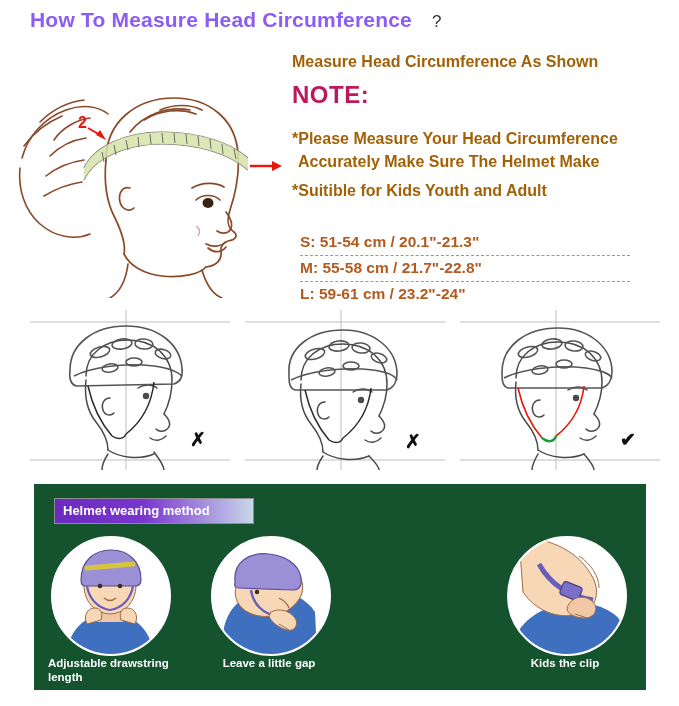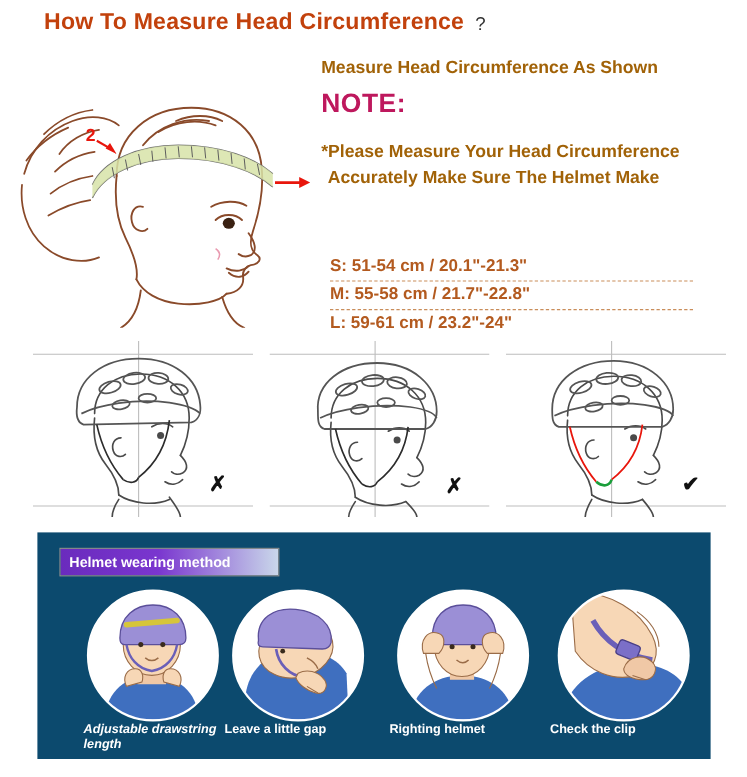--- a/index.html
+++ b/index.html
@@ -17,25 +17,25 @@
 
   
   #title-bar {
     position: absolute;
     left: 0; top: 0;
     width: 679px;
     height: 44px;
   }
   #page-title {
     position: absolute;
-    left: 40px;
+    left: 30px;
     top: 8px;
     font-size: 21px;
     font-weight: bold;
-    color: #c2410c;
+    color: #8b5cf6;
     letter-spacing: .2px;
     white-space: nowrap;
   }
   #title-qmark {
     position: absolute;
     left: 432px;
     top: 12px;
     font-size: 17px;
     color: #333;
   }
@@ -107,21 +107,21 @@
     height: 160px;
   }
 
   
   #bottom-panel {
     position: absolute;
     left: 34px;
     top: 484px;
     width: 612px;
     height: 206px;
-    background: #0c4a6e;
+    background: #14532d;
   }
   #method-banner {
     position: absolute;
     left: 20px;
     top: 14px;
     width: 200px;
     height: 26px;
     background: linear-gradient(90deg, #6a2bbd 0%, #7a36cf 45%, #c9d7ea 100%);
     border: 1px solid #8e8e8e;
     box-sizing: border-box;
@@ -153,21 +153,21 @@
     overflow: hidden;
   }
   .step .caption {
     position: absolute;
     left: 0;
     top: 120px;
     width: 130px;
     color: #ffffff;
     font-size: 11.5px;
     font-weight: bold;
-    text-align: left;
+    text-align: center;
     line-height: 14px;
   }
   .step .caption.left-align {
     text-align: left;
     left: 4px;
   }
 </style>
 </head>
 <body>
 
@@ -250,20 +250,21 @@
   </svg>
   <span style="position:absolute;left:0;top:0;width:0;height:0;overflow:hidden">1</span>
   <span style="position:absolute;left:0;top:0;width:0;height:0;overflow:hidden">2</span>
 </div>
 
 <div id="right-col">
   <div class="blue-line">Measure Head Circumference As Shown</div>
   <div id="note-heading">NOTE:</div>
   <div class="blue-line" id="note-1">*Please Measure Your Head Circumference</div>
   <div class="blue-line" id="note-2">Accurately  Make Sure The Helmet Make</div>
+  <div class="blue-line" id="note-3">*Suitible for Kids Youth and Adult</div>
 </div>
 
 <div id="size-table">
   <div class="size-row dashed">S: 51-54 cm / 20.1"-21.3"</div>
   <div class="size-row dashed">M: 55-58 cm / 21.7"-22.8"</div>
   <div class="size-row">L: 59-61 cm / 23.2"-24"</div>
 </div>
 
 <div id="helmet-row">
 
@@ -394,21 +395,21 @@
     <span style="position:absolute;left:0;top:0;width:0;height:0;overflow:hidden">✔</span>
   </div>
 </div>
 
 <div id="bottom-panel">
 
   <div id="method-banner">
     <span>Helmet wearing method</span>
   </div>
 
-  <div class="step" style="left:38px;font-style:italic;">
+  <div class="step" style="left:10px;">
     <div class="circle-wrap">
       <svg width="116" height="116" viewBox="0 0 116 116" xmlns="http://www.w3.org/2000/svg">
         <rect x="0" y="0" width="116" height="116" fill="#ffffff"></rect>
 
         <path d="M14 116 C 16 90, 34 76, 56 76 C 80 76, 98 90, 100 116 Z" fill="#3f6fbf"></path>
 
         <path d="M44 70 h26 v14 h-26 z" fill="#f0c8a6"></path>
 
         <ellipse cx="57" cy="48" rx="26" ry="28" fill="#f7d7b6" stroke="#9a6c48" stroke-width="1"></ellipse>
 
@@ -442,53 +443,33 @@
         <path d="M66 60 q8 4 10 10" fill="none" stroke="#9a6c48" stroke-width="1.3"></path>
 
         <path d="M38 52 C 40 66, 50 76, 64 78" fill="none" stroke="#6a5fb8" stroke-width="2.4"></path>
         <path d="M58 74 C 66 70, 76 72, 82 80 C 86 86, 82 94, 74 92 C 66 90, 58 84, 56 78 Z" fill="#f7d7b6" stroke="#9a6c48" stroke-width="1"></path>
         <path d="M66 86 l 10 6" stroke="#9a6c48" stroke-width="1"></path>
       </svg>
     </div>
     <div class="caption">Leave a little gap</div>
   </div>
 
-  <div class="step" style="left:320px;">
-    <div class="circle-wrap">
-      <svg width="116" height="116" viewBox="0 0 116 116" xmlns="http://www.w3.org/2000/svg">
-        <rect x="0" y="0" width="116" height="116" fill="#ffffff"></rect>
-        <path d="M10 116 C 12 90, 32 76, 57 76 C 82 76, 102 90, 104 116 Z" fill="#3f6fbf"></path>
-        <path d="M46 68 h22 v12 h-22 z" fill="#f0c8a6"></path>
-        <ellipse cx="57" cy="50" rx="25" ry="27" fill="#f7d7b6" stroke="#9a6c48" stroke-width="1"></ellipse>
-        <path d="M30 42 C 30 22, 42 12, 58 12 C 76 12, 88 24, 88 42 C 88 46, 86 48, 82 48 L 34 48 C 31 48, 30 46, 30 42 Z" fill="#9b8fd6" stroke="#5b4f9a" stroke-width="1.2"></path>
-        <circle cx="48" cy="50" r="2.3" fill="#3a2b1d"></circle>
-        <circle cx="67" cy="50" r="2.3" fill="#3a2b1d"></circle>
-        <path d="M52 62 q6 5 11 0" fill="none" stroke="#9a6c48" stroke-width="1.4"></path>
-
-        <path d="M22 56 C 18 44, 26 34, 36 38 C 42 40, 42 50, 36 56 Z" fill="#f7d7b6" stroke="#9a6c48" stroke-width="1"></path>
-        <path d="M94 56 C 98 44, 90 34, 80 38 C 74 40, 74 50, 80 56 Z" fill="#f7d7b6" stroke="#9a6c48" stroke-width="1"></path>
-        <path d="M24 56 C 26 70, 30 80, 34 88" fill="none" stroke="#9a6c48" stroke-width="1"></path>
-        <path d="M92 56 C 90 70, 86 80, 82 88" fill="none" stroke="#9a6c48" stroke-width="1"></path>
-      </svg>
-    </div>
-    <div class="caption">Righting helmet</div>
-  </div>
 
   <div class="step" style="left:466px;">
     <div class="circle-wrap">
       <svg width="116" height="116" viewBox="0 0 116 116" xmlns="http://www.w3.org/2000/svg">
         <rect x="0" y="0" width="116" height="116" fill="#ffffff"></rect>
 
         <path d="M0 116 C 6 88, 26 70, 56 66 C 84 62, 108 72, 116 90 L 116 116 Z" fill="#3f6fbf"></path>
         <path d="M18 0 C 46 2, 72 16, 84 40 C 92 56, 86 72, 70 76 C 48 82, 26 72, 14 54 L 10 0 Z" fill="#f7d7b6" stroke="#9a6c48" stroke-width="1"></path>
         <path d="M70 18 C 82 26, 90 38, 90 50" fill="none" stroke="#9a6c48" stroke-width="1"></path>
 
         <path d="M30 26 C 40 44, 58 58, 84 62" fill="none" stroke="#6a5fb8" stroke-width="5"></path>
 
         <rect x="52" y="46" width="20" height="14" rx="3" fill="#7b6fc8" stroke="#4a3f86" stroke-width="1.2" transform="rotate(22 62 53)"></rect>
 
         <path d="M58 70 C 62 58, 76 56, 84 64 C 90 70, 86 80, 76 80 C 66 80, 58 76, 58 70 Z" fill="#f0c8a6" stroke="#9a6c48" stroke-width="1"></path>
         <path d="M66 76 l 12 4" stroke="#9a6c48" stroke-width="1"></path>
       </svg>
     </div>
-    <div class="caption">Check the clip</div>
+    <div class="caption">Kids the clip</div>
   </div>
 </div>
 
 </body></html>

